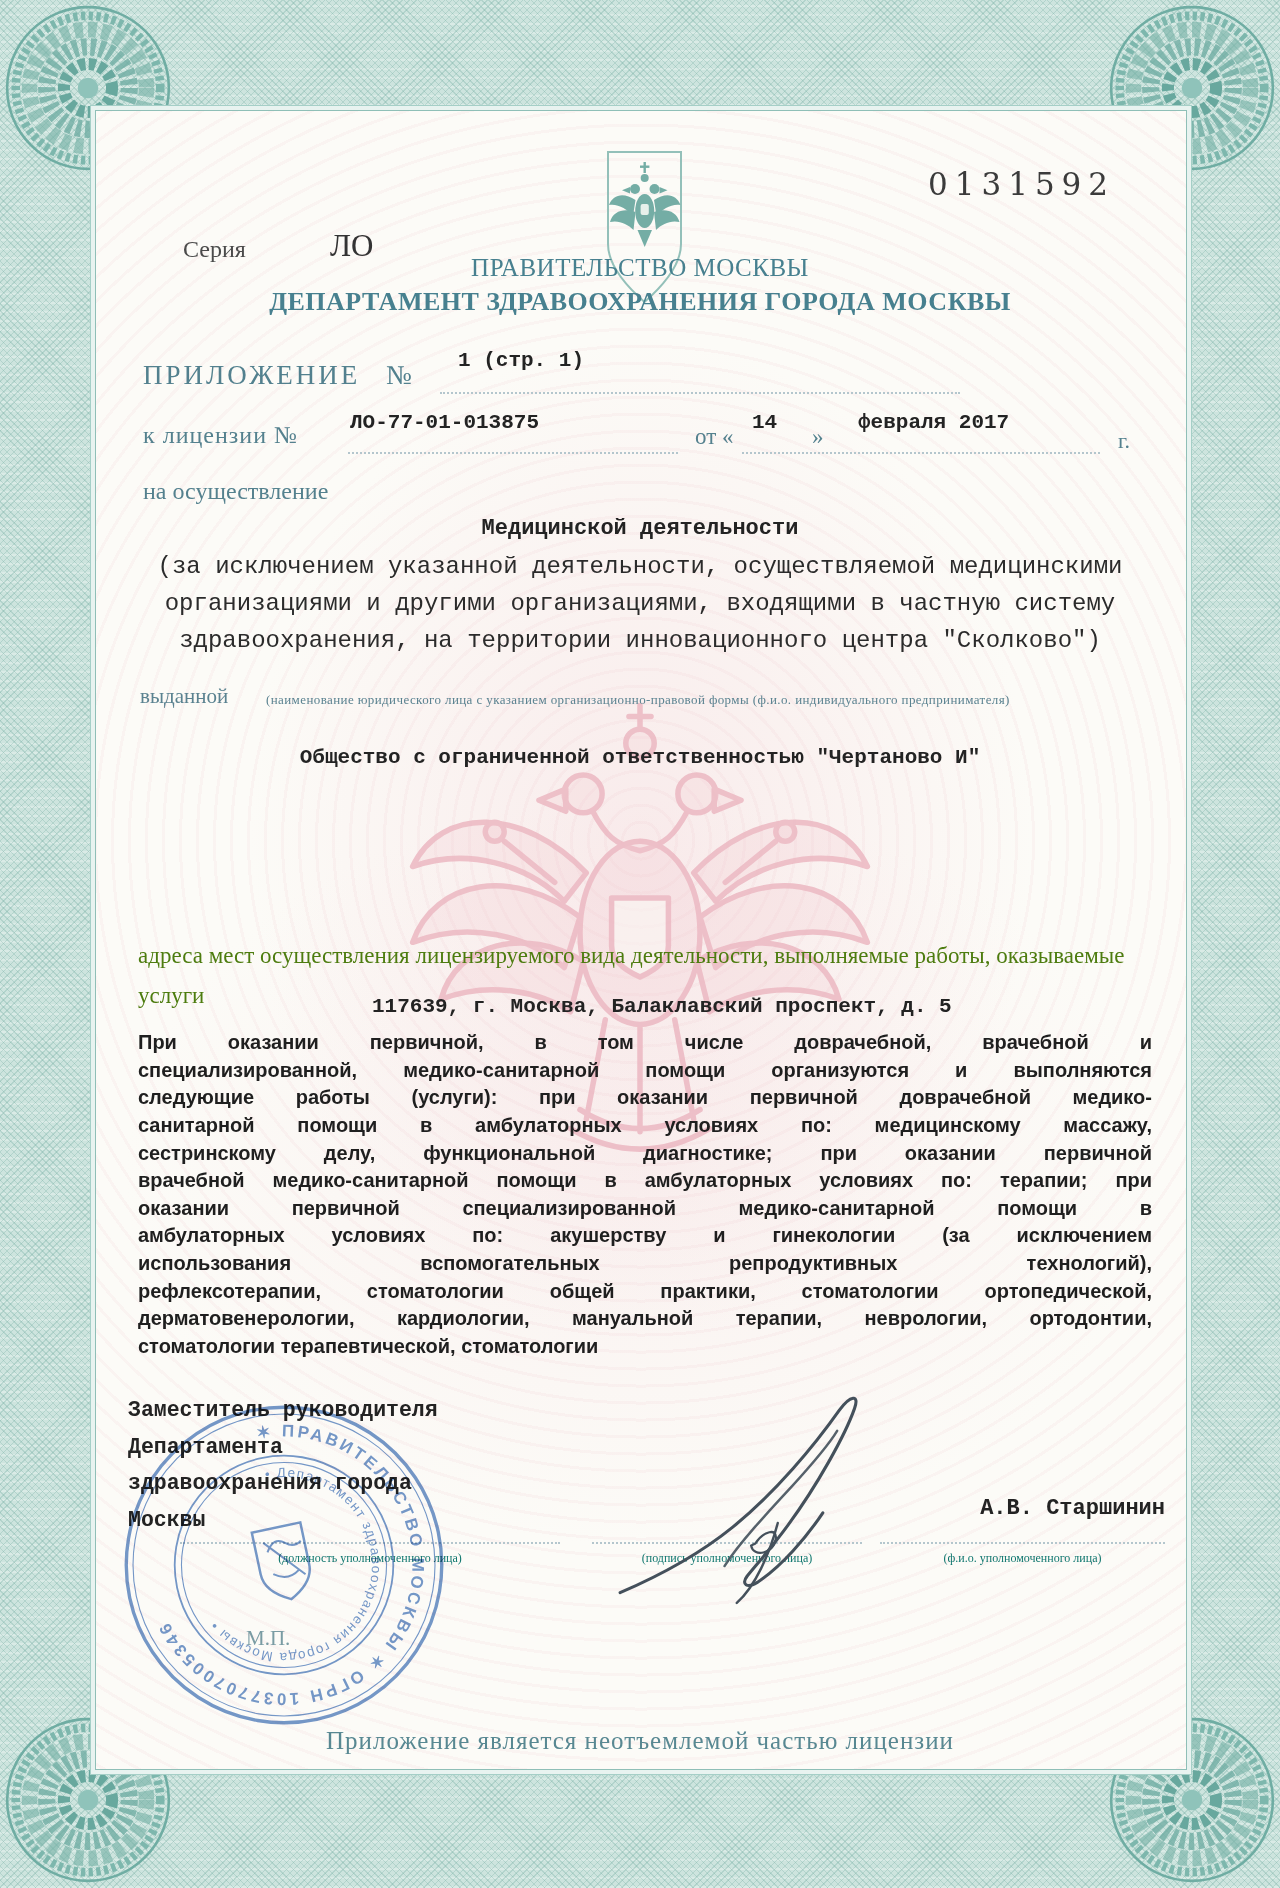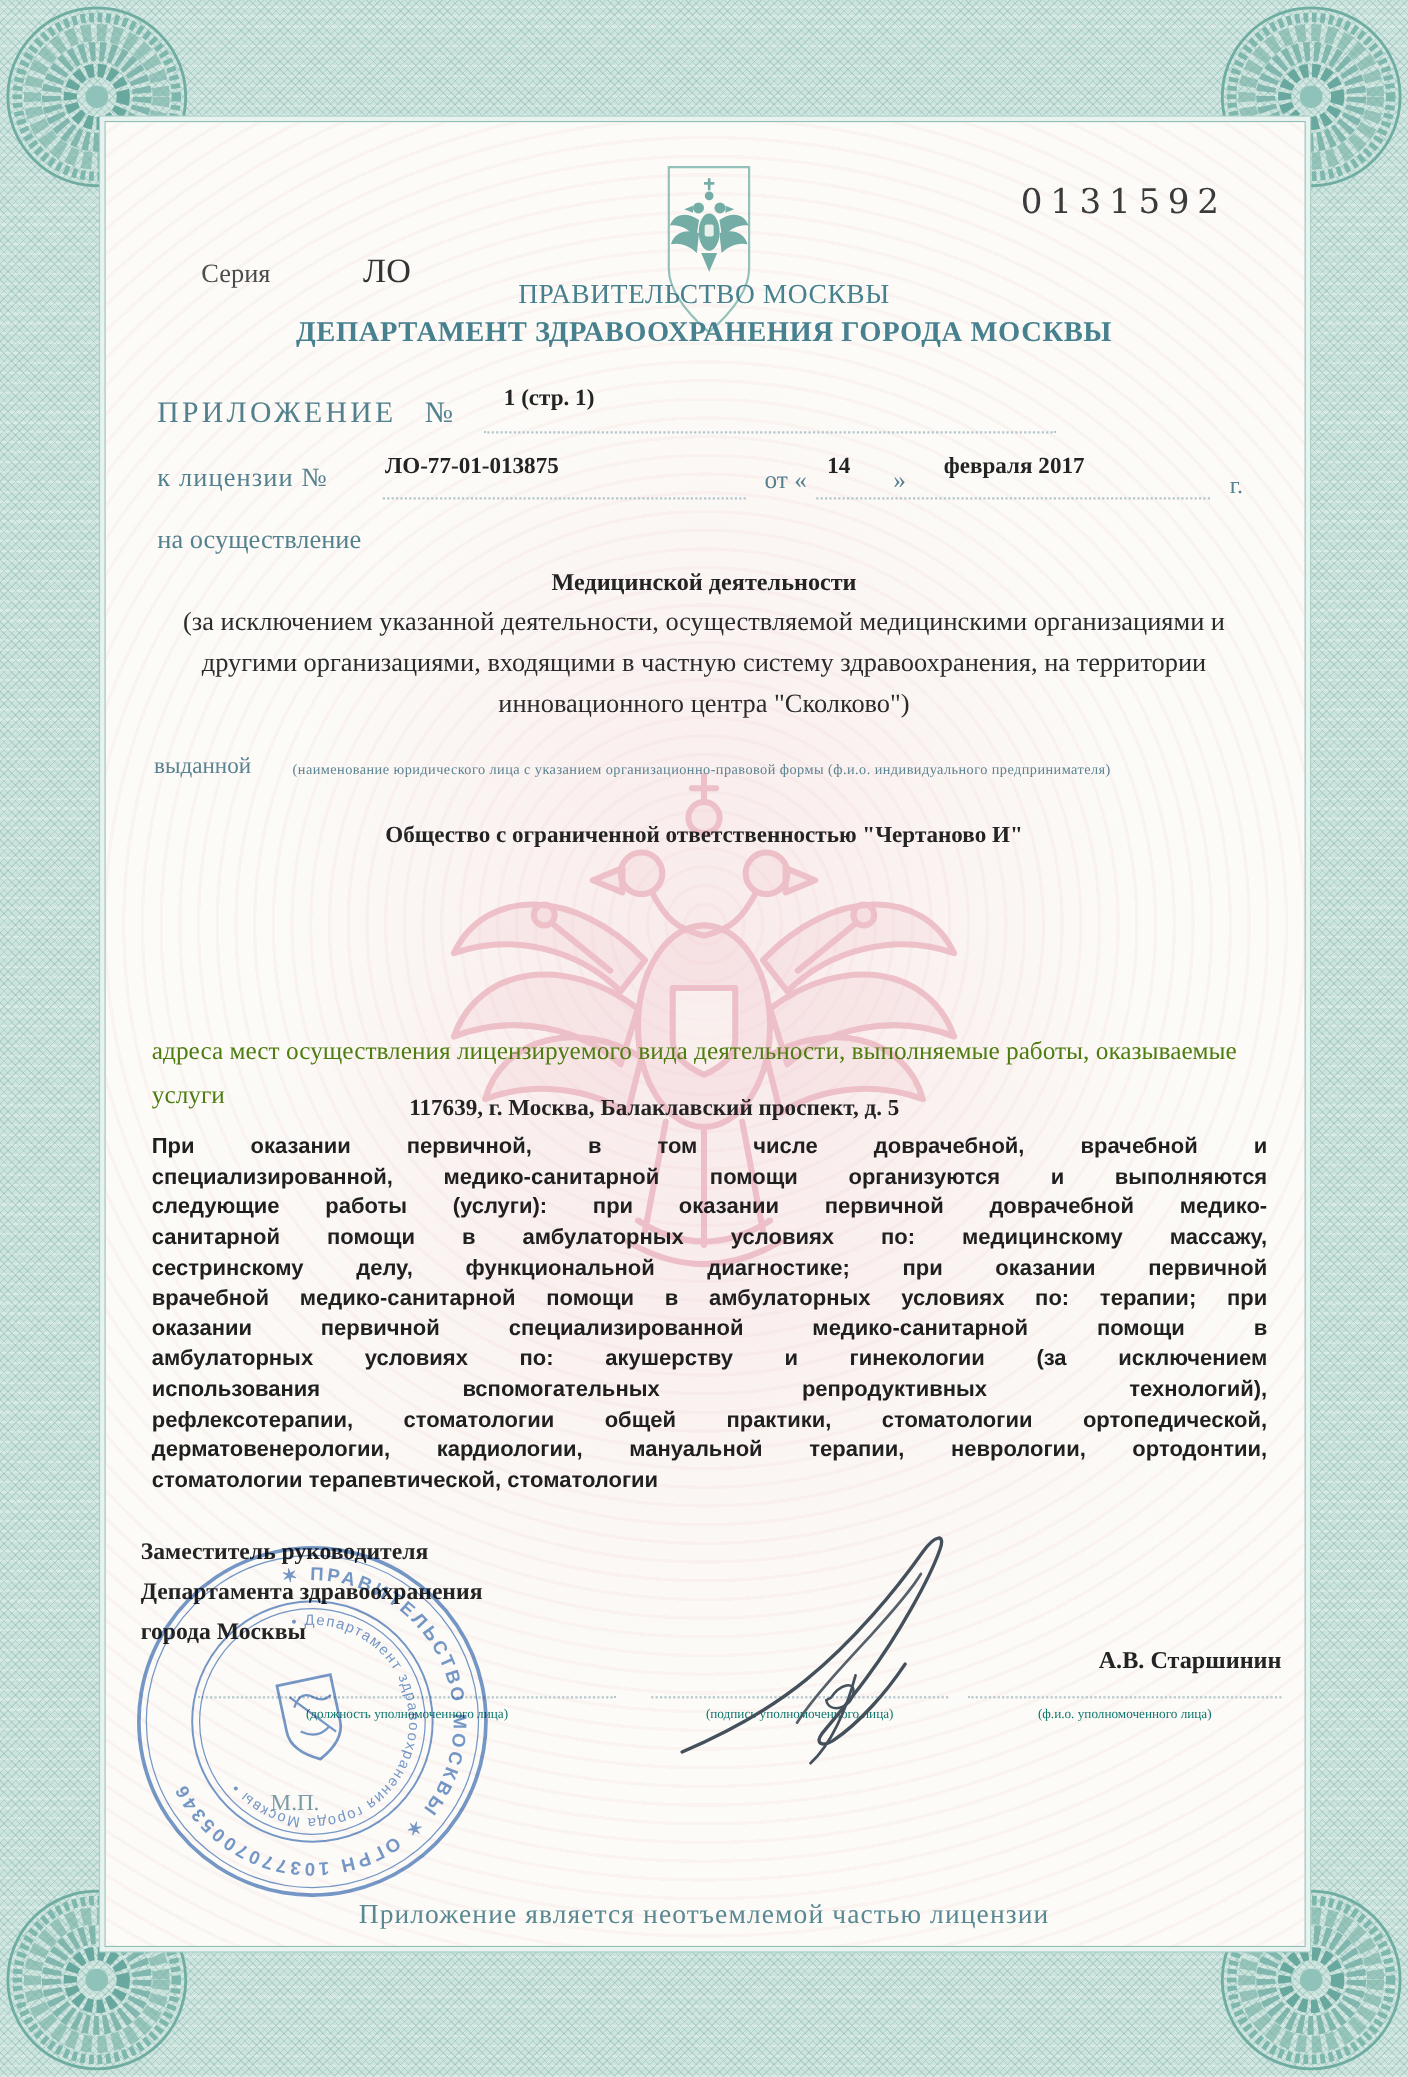--- a/index.html
+++ b/index.html
@@ -19,21 +19,21 @@
          background:#fcfbf7;border:1.5px solid #8fbfb7;
          box-shadow:0 0 0 4px #e8f3f0, 0 0 0 5px #a5cfc7;}
   .paper::before{content:"";position:absolute;inset:0;
          background:
            radial-gradient(ellipse 560px 720px at 50% 44%, rgba(243,208,215,.38), rgba(243,208,215,0) 70%),
            radial-gradient(ellipse 720px 520px at 50% 64%, rgba(244,216,221,.28), rgba(244,216,221,0) 72%);}
   .paper::after{content:"";position:absolute;inset:0;
          background:repeating-radial-gradient(circle at 50% 44%, rgba(236,190,198,.12) 0 3px, transparent 3px 17px);}
 
   .abs{position:absolute;z-index:5;}
-  .sans{font-family:Liberation Serif, serif;}
+  .sans{font-family:Liberation Mono, monospace;}
   .bold{font-weight:bold;color:#232323;}
   .dotline{position:absolute;z-index:4;height:0;border-bottom:2px dotted #b4c6cd;}
 
   .series-label{left:183px;top:236px;font-size:24px;color:#4b4b4b;}
   .series-value{left:330px;top:228px;font-size:31px;color:#333;}
   .serial{left:928px;top:166px;font-size:31px;letter-spacing:7px;color:#3b3b3b;font-family:"DejaVu Serif", serif;}
   .crest{left:602px;top:148px;width:85px;height:160px;z-index:5;}
 
   .gov{left:0;top:254px;width:1280px;text-align:center;font-size:25px;color:#47ididx;}
   .gov,.dept{color:#47808f;letter-spacing:.5px;}

